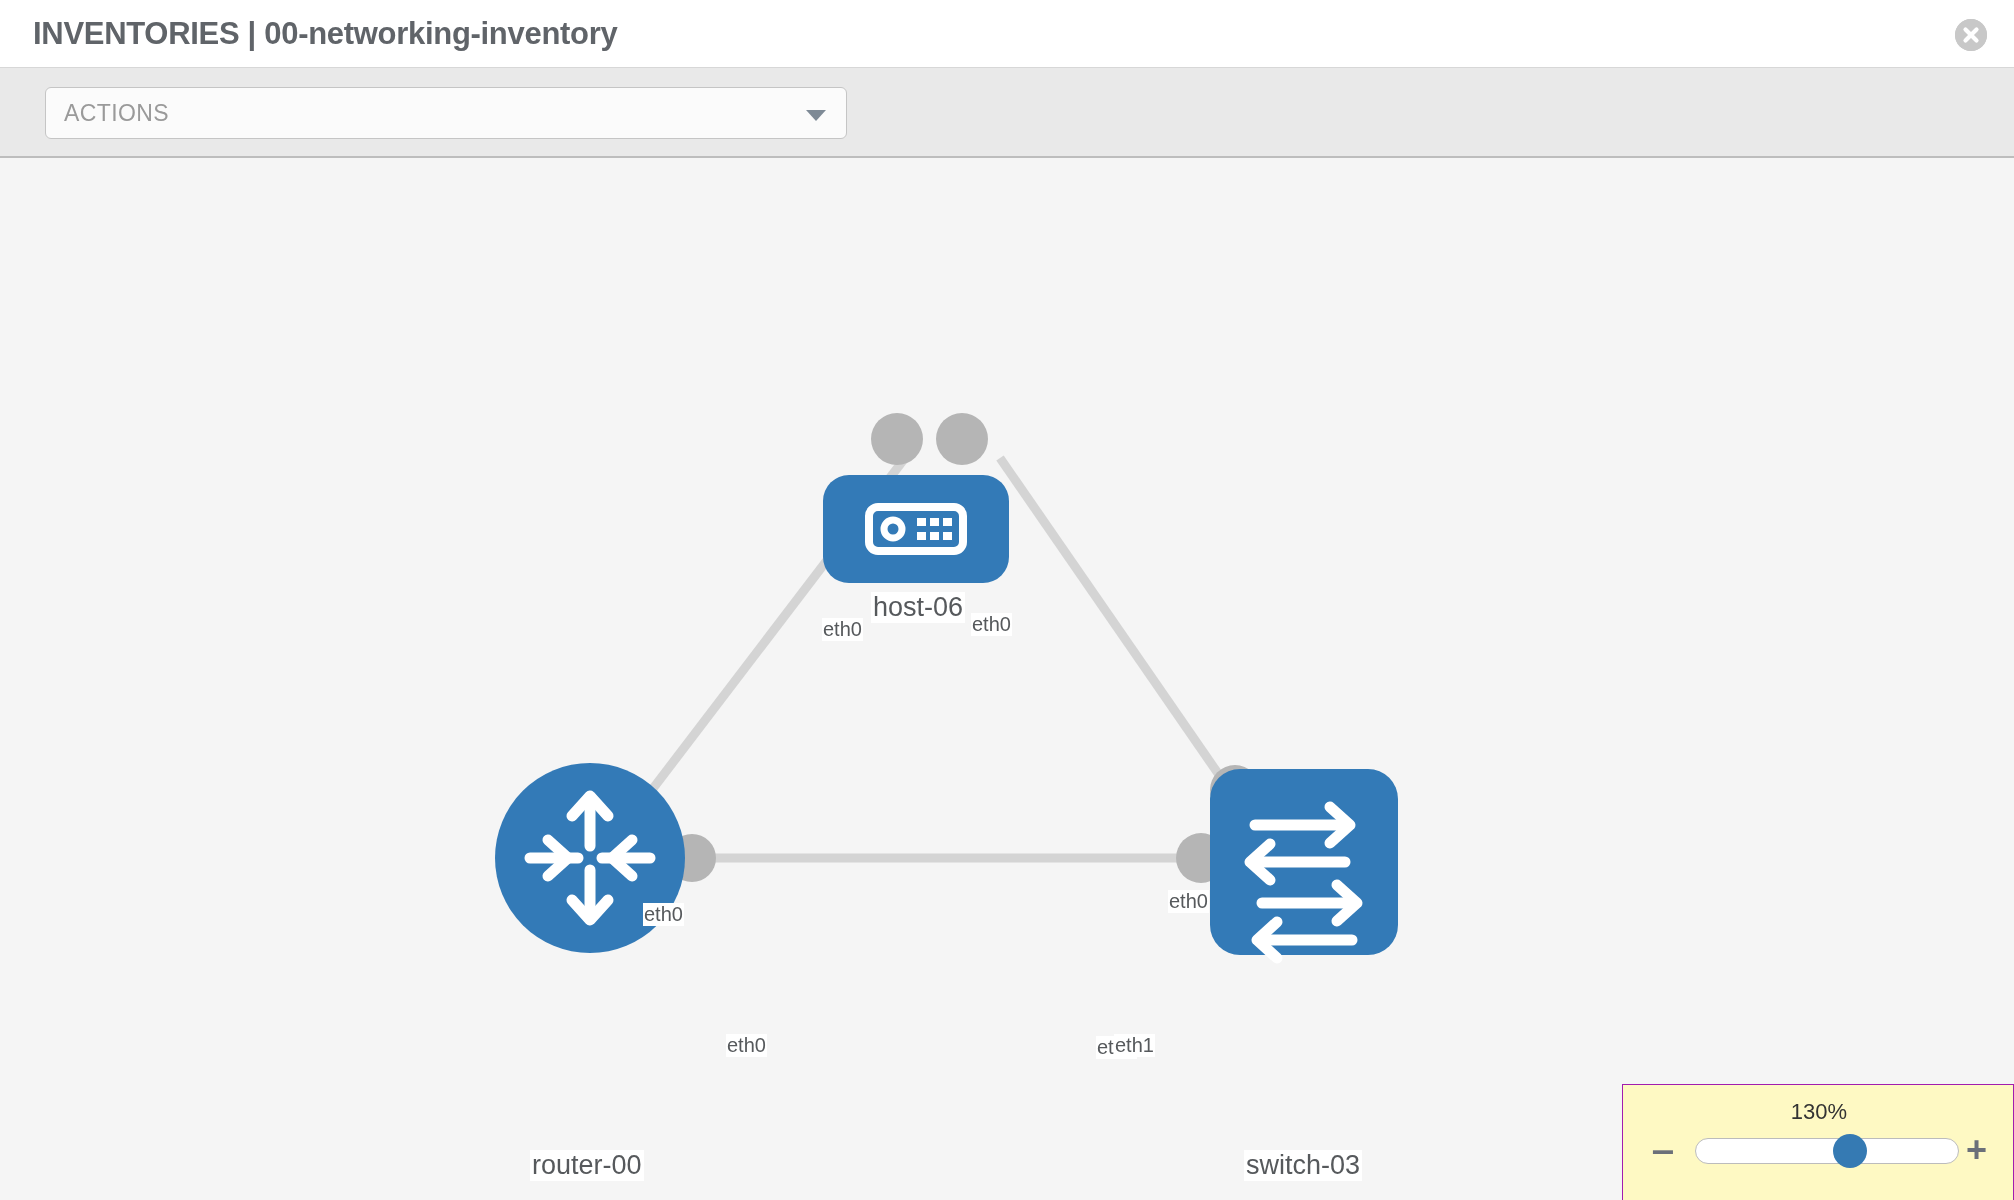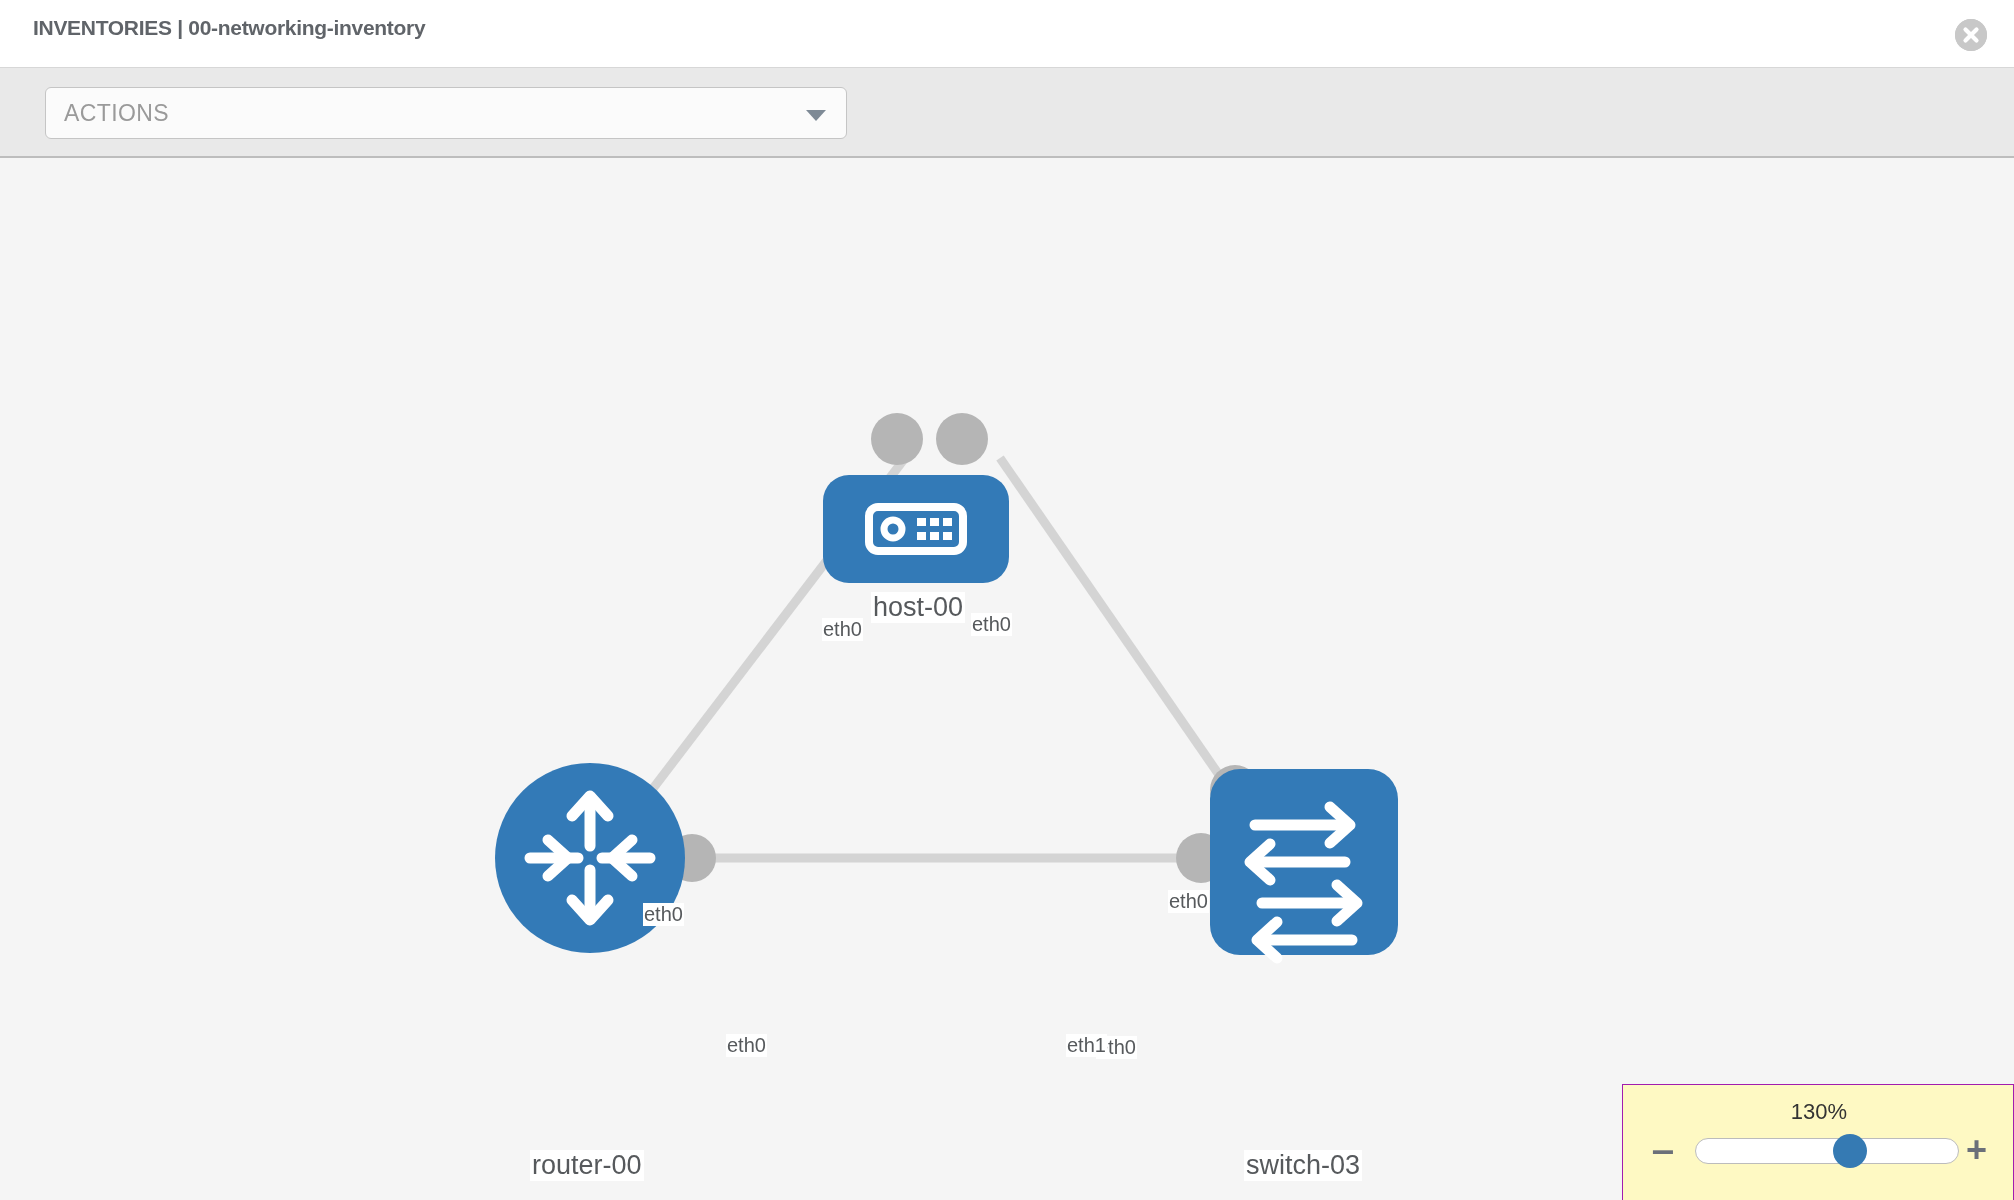--- a/index.html
+++ b/index.html
@@ -13,21 +13,21 @@
 
   
   .header {
     position: absolute; top: 0; left: 0;
     width: 2014px; height: 68px;
     background: #ffffff;
     border-bottom: 1px solid #d7d7d7;
   }
   .header-title {
     position: absolute; left: 33px; top: 16px;
-    font-size: 21px; font-weight: bold;
+    font-size: 31px; font-weight: bold;
     font-stretch: condensed;
     color: #606469;
     letter-spacing: -0.3px;
     white-space: nowrap;
     text-align: center;
   }
   .close-btn {
     position: absolute; right: 27px; top: 19px;
     width: 32px; height: 32px; border-radius: 50%;
     background: #c8c8c8;
@@ -233,31 +233,31 @@
           <line x1="1345" y1="704" x2="1252" y2="704"></line>
           <polyline points="1270,686 1250,704 1270,722"></polyline>
           <line x1="1262" y1="745" x2="1355" y2="745"></line>
           <polyline points="1337,727 1357,745 1337,763"></polyline>
           <line x1="1352" y1="782" x2="1259" y2="782"></line>
           <polyline points="1277,764 1257,782 1277,800"></polyline>
         </g>
       </g>
     </svg>
 
-    <div class="node-label" style="left:871px; top:434px;">host-00</div>
+    <div class="node-label" style="left:871px; top:434px;">host-06</div>
     <div class="node-label" style="left:530px; top:992px;text-align:center;">router-00</div>
     <div class="node-label" style="left:1244px; top:992px;">switch-03</div>
 
     <div class="port-label" style="left:822px; top:450px;">eth0</div>
     <div class="port-label" style="left:971px; top:445px;">eth0</div>
     <div class="port-label" style="left:643px; top:735px;">eth0</div>
     <div class="port-label" style="left:1168px; top:722px;">eth0</div>
     <div class="port-label" style="left:726px; top:866px;">eth0</div>
     <div class="port-label" style="left:1096px; top:868px;">eth0</div>
-    <div class="port-label" style="left:1066px; top:866px;">eth1</div>
+    <div class="port-label" style="left:1114px; top:866px;">eth1</div>
   </div>
 
   <div class="zoom-panel">
     <div class="zoom-value">130%</div>
     <div class="zoom-minus">‒</div>
     <div class="zoom-track">
       <div class="zoom-thumb" id="zoom-thumb" style="left: 137px;"></div>
     </div>
     <div class="zoom-plus">+</div>
   </div>

